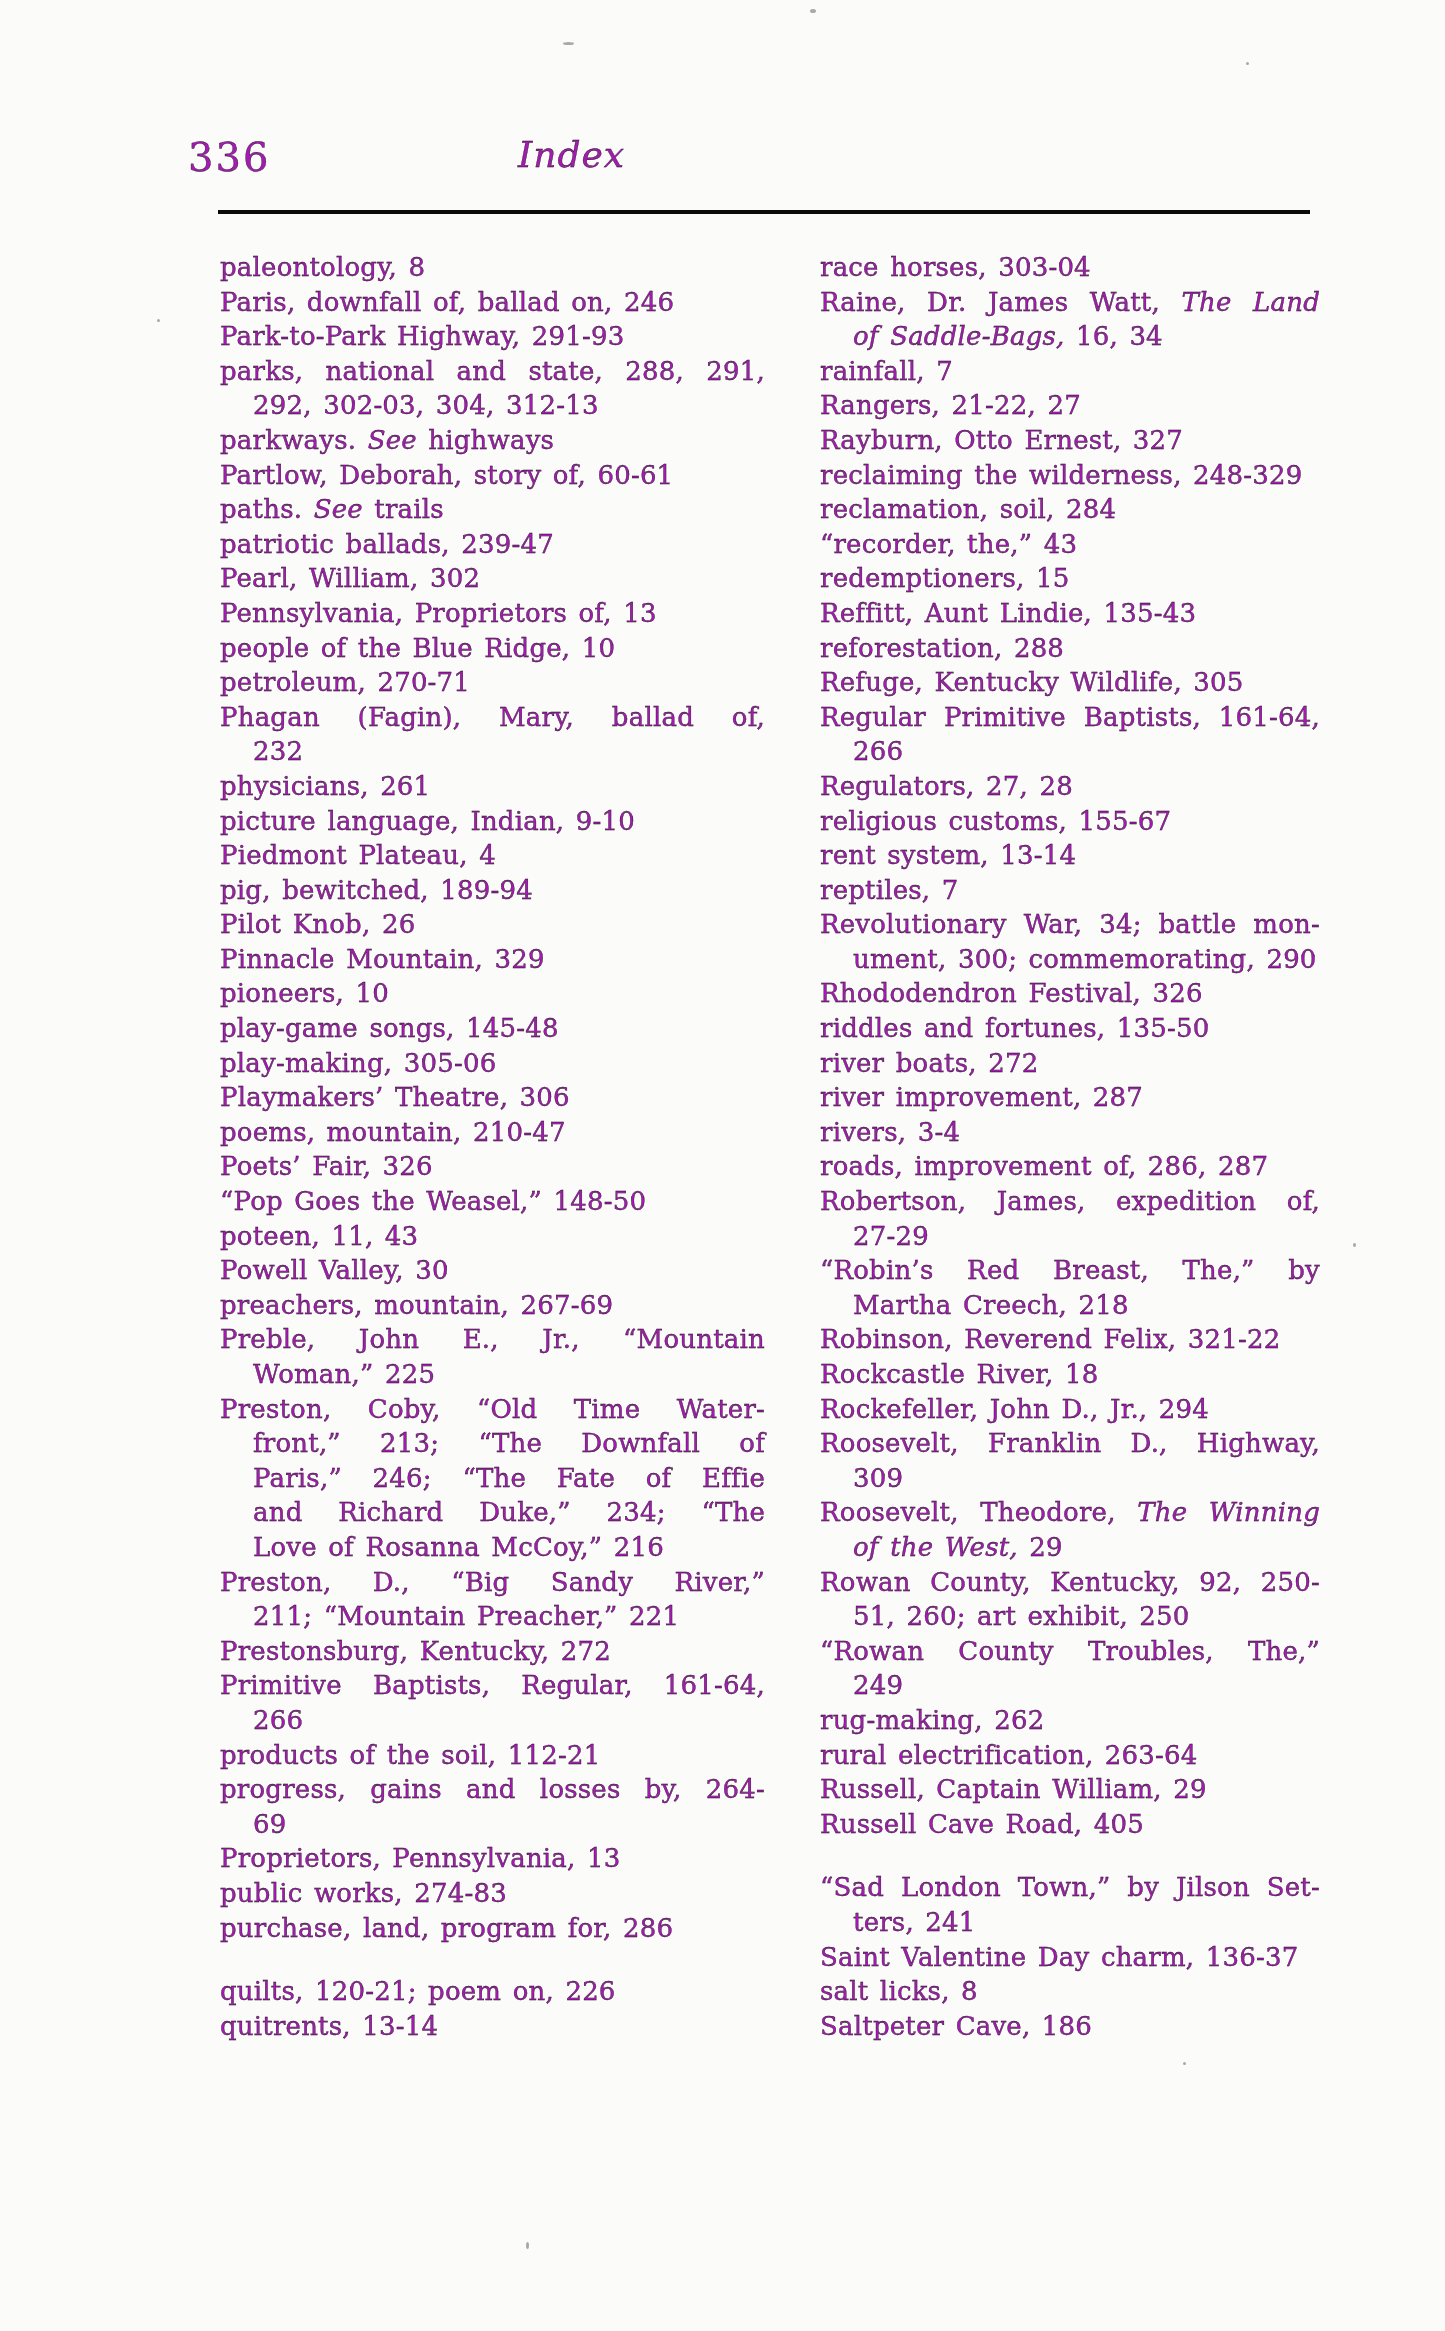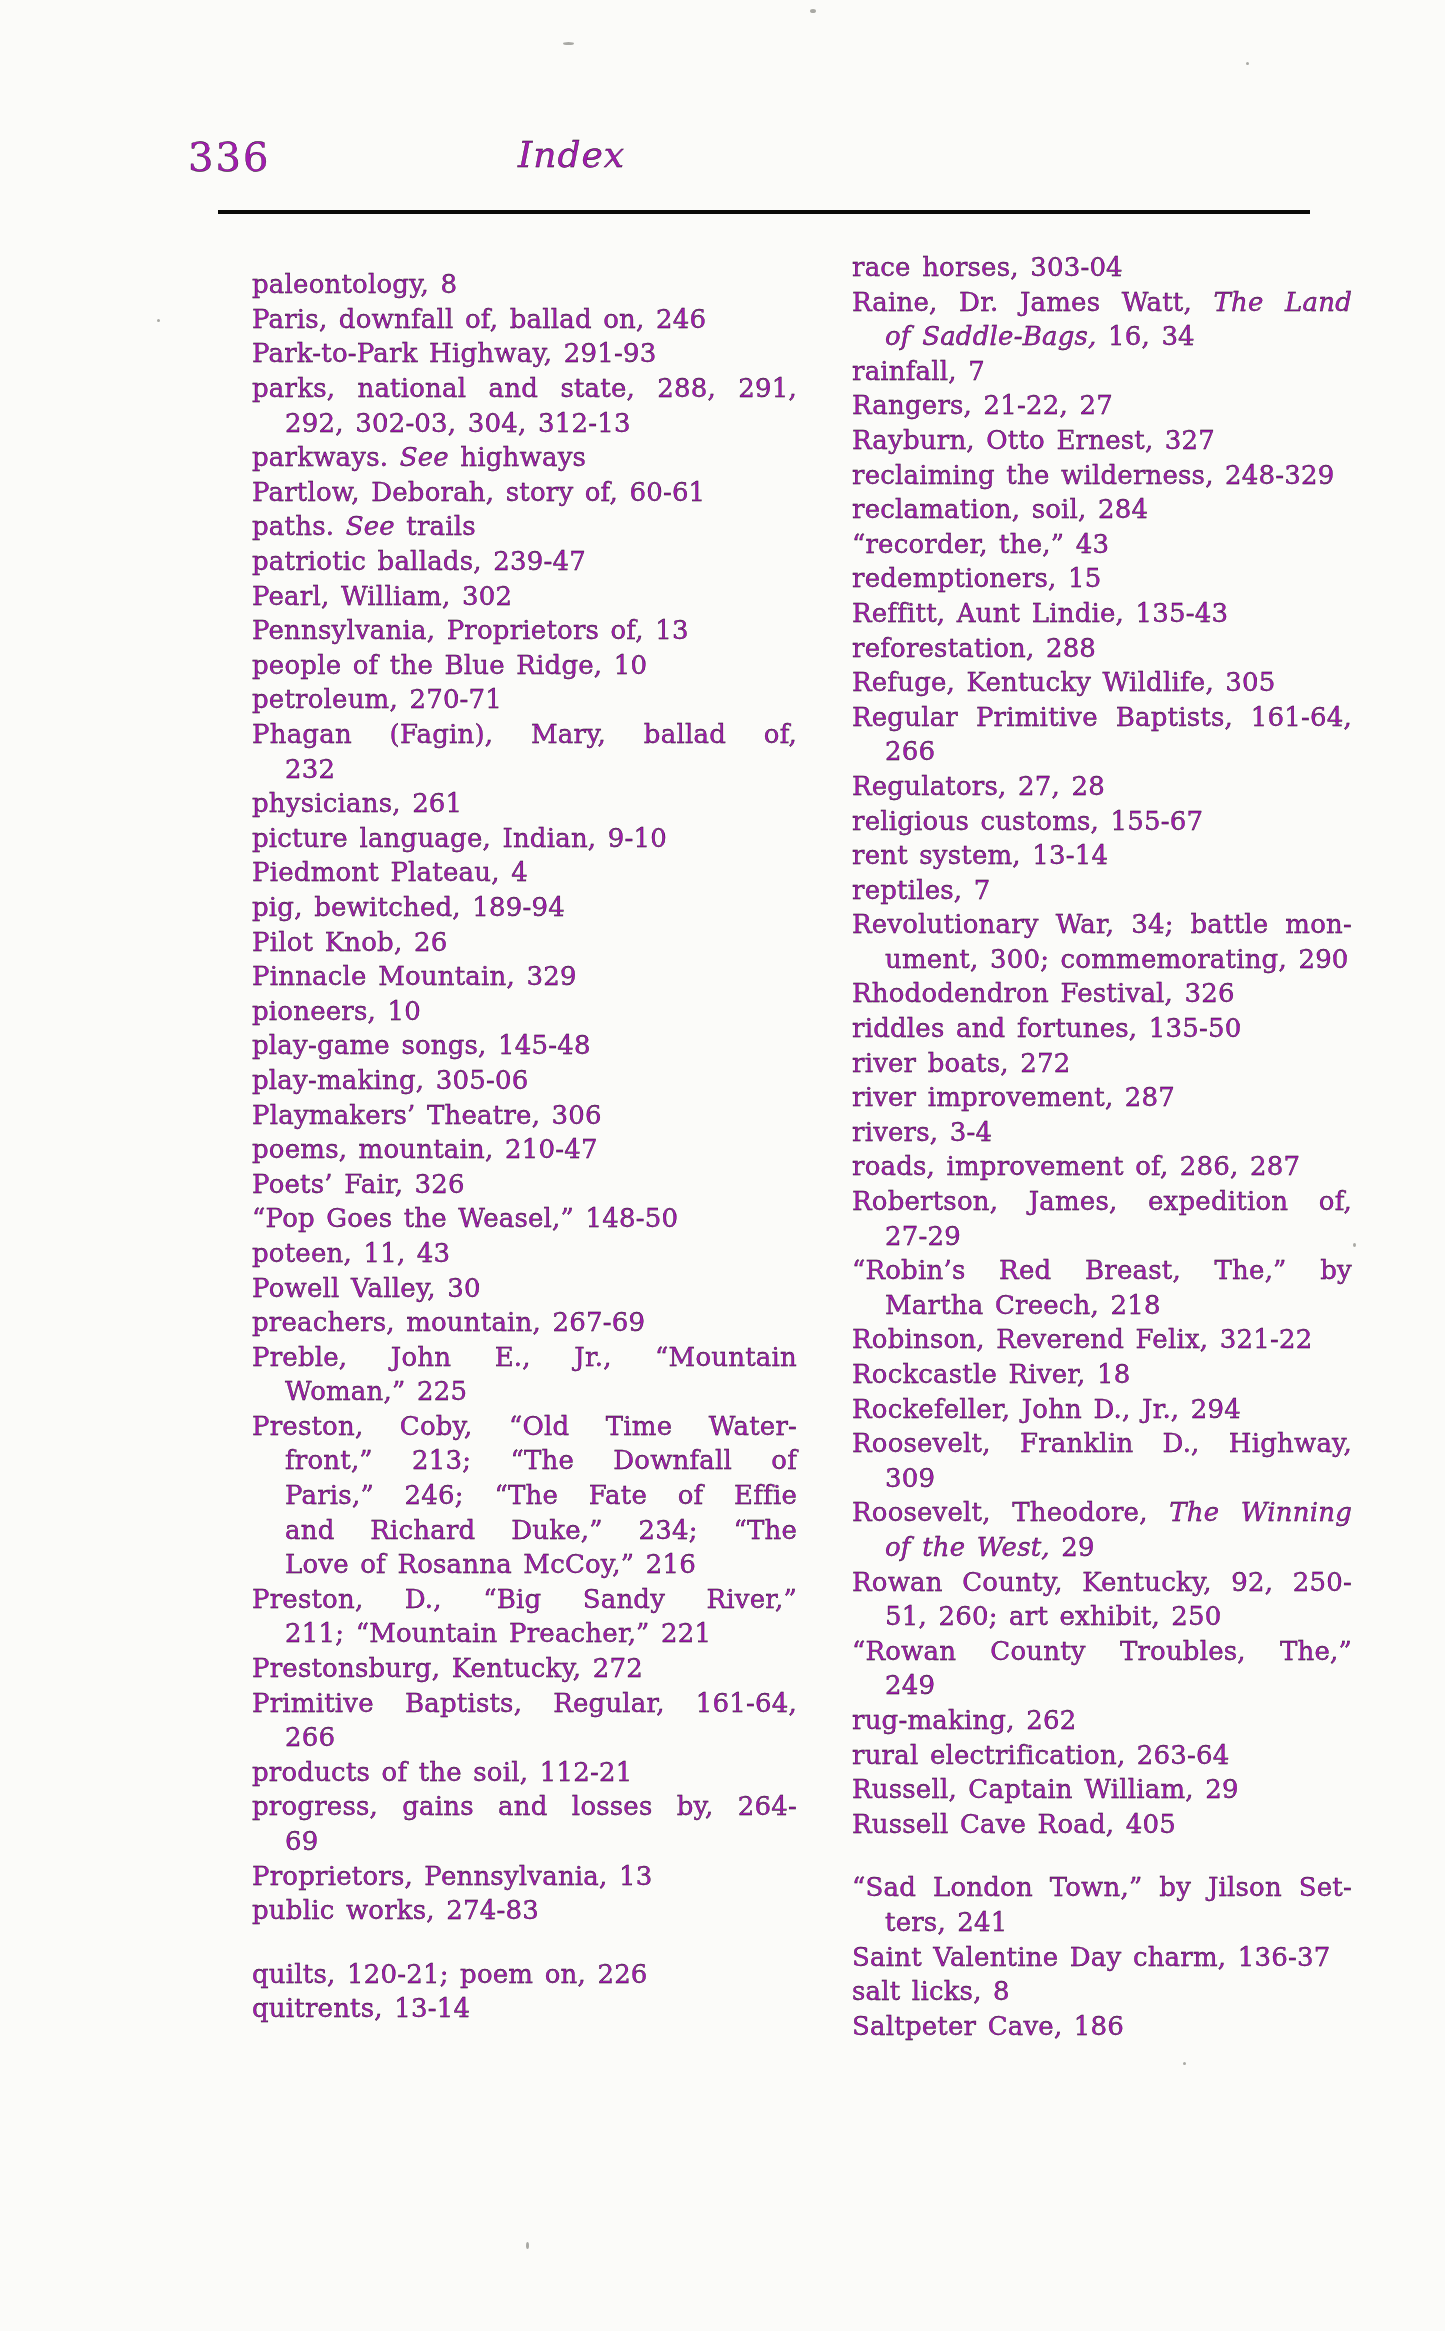--- a/index.html
+++ b/index.html
@@ -41,22 +41,21 @@
     width: 1092px;
     height: 4px;
     background: #0a0a08;
   }
   .columns {
     position: absolute;
     left: 220px;
     top: 250px;
     width: 1100px;
     display: flex;
-    align-items: center;
-    margin-left: 32px;
+    align-items: flex-start;
   }
   .col { font-size: 26px; letter-spacing: 0.2px; word-spacing: 3px; }
   .col-left  { width: 545px; }
   .col-right { width: 500px; margin-left: 55px; }
   .entry { margin: 0; }
   .ln {
     line-height: 34.6px;
     min-height: 34.6px;
     text-align: left;
   }
@@ -200,20 +199,23 @@
         </div>
         <div class="entry">
           <div class="ln just"><span>progress, gains and losses by, 264-</span></div>
           <div class="ln cont"><span>69</span></div>
         </div>
         <div class="entry">
           <div class="ln"><span>Proprietors, Pennsylvania, 13</span></div>
         </div>
         <div class="entry">
           <div class="ln"><span>public works, 274-83</span></div>
+        </div>
+        <div class="entry">
+          <div class="ln"><span>purchase, land, program for, 286</span></div>
         </div>
         <div class="spacer"></div>
         <div class="entry">
           <div class="ln"><span>quilts, 120-21; poem on, 226</span></div>
         </div>
         <div class="entry">
           <div class="ln"><span>quitrents, 13-14</span></div>
         </div>
       </div>
     <div class="col col-right">

